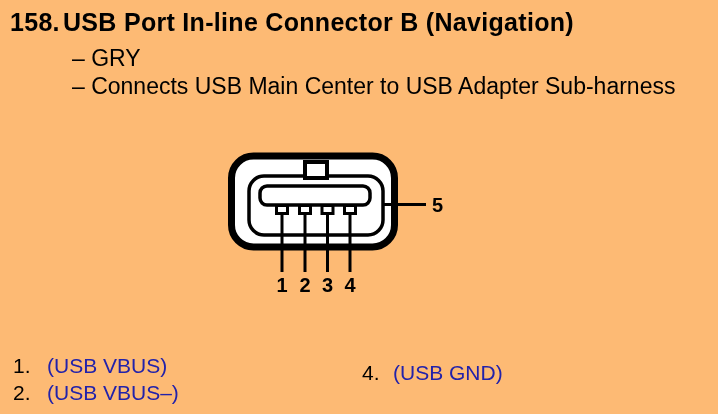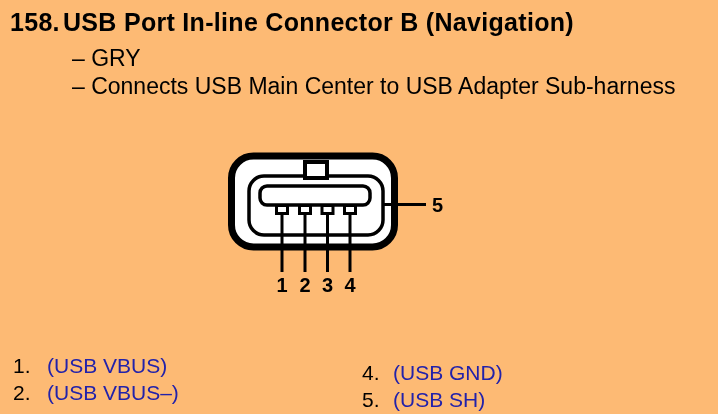--- a/index.html
+++ b/index.html
@@ -69,18 +69,15 @@
     </div>
     <div>
       <span class="num">2.</span><span class="pin-name">(USB VBUS–)</span>
     </div>
   </div>
 
   <div class="legend legend-right">
     <div>
       <span class="num">4.</span><span class="pin-name">(USB GND)</span>
     </div>
-    <div>
-      <span class="num">5.</span><span class="pin-name">(USB SH)</span>
-    </div>
   </div>
 
 </div>
 
 </body></html>

